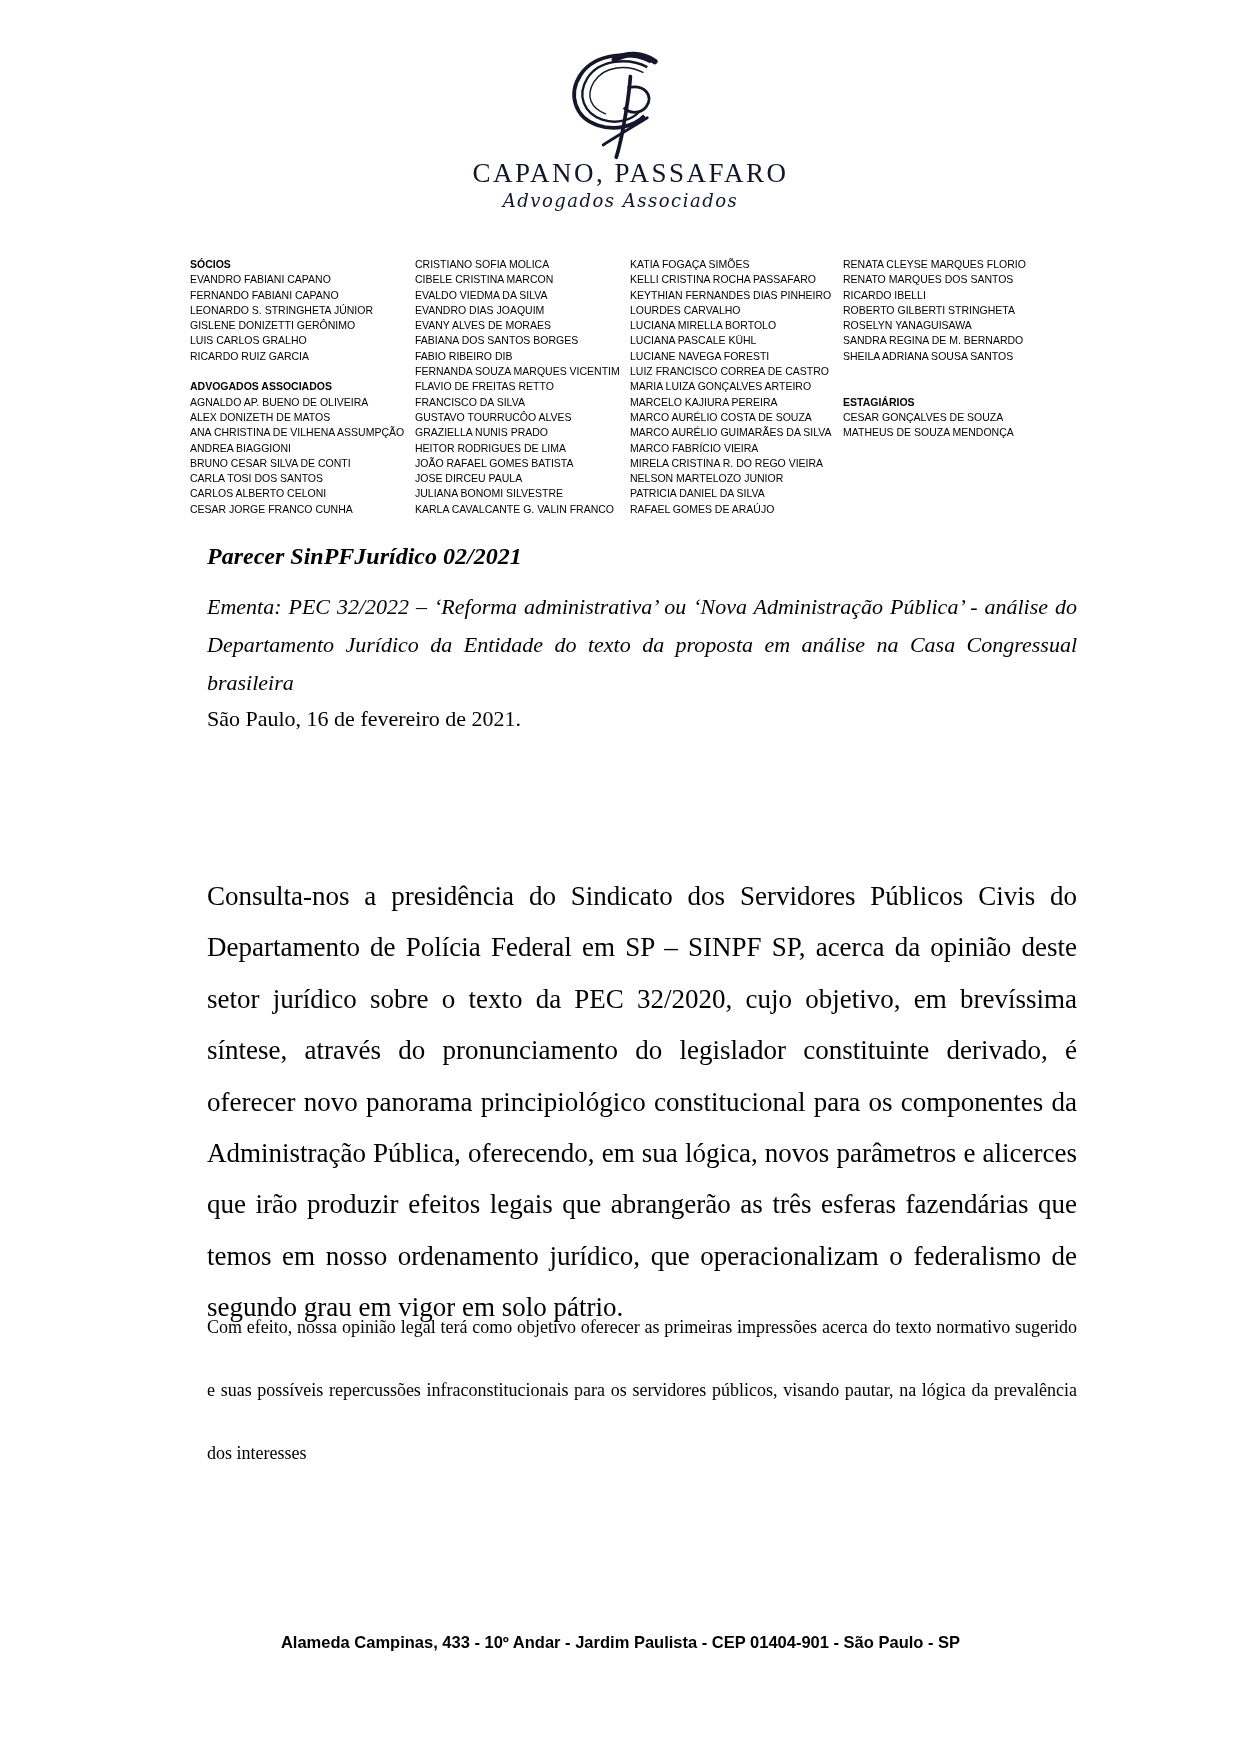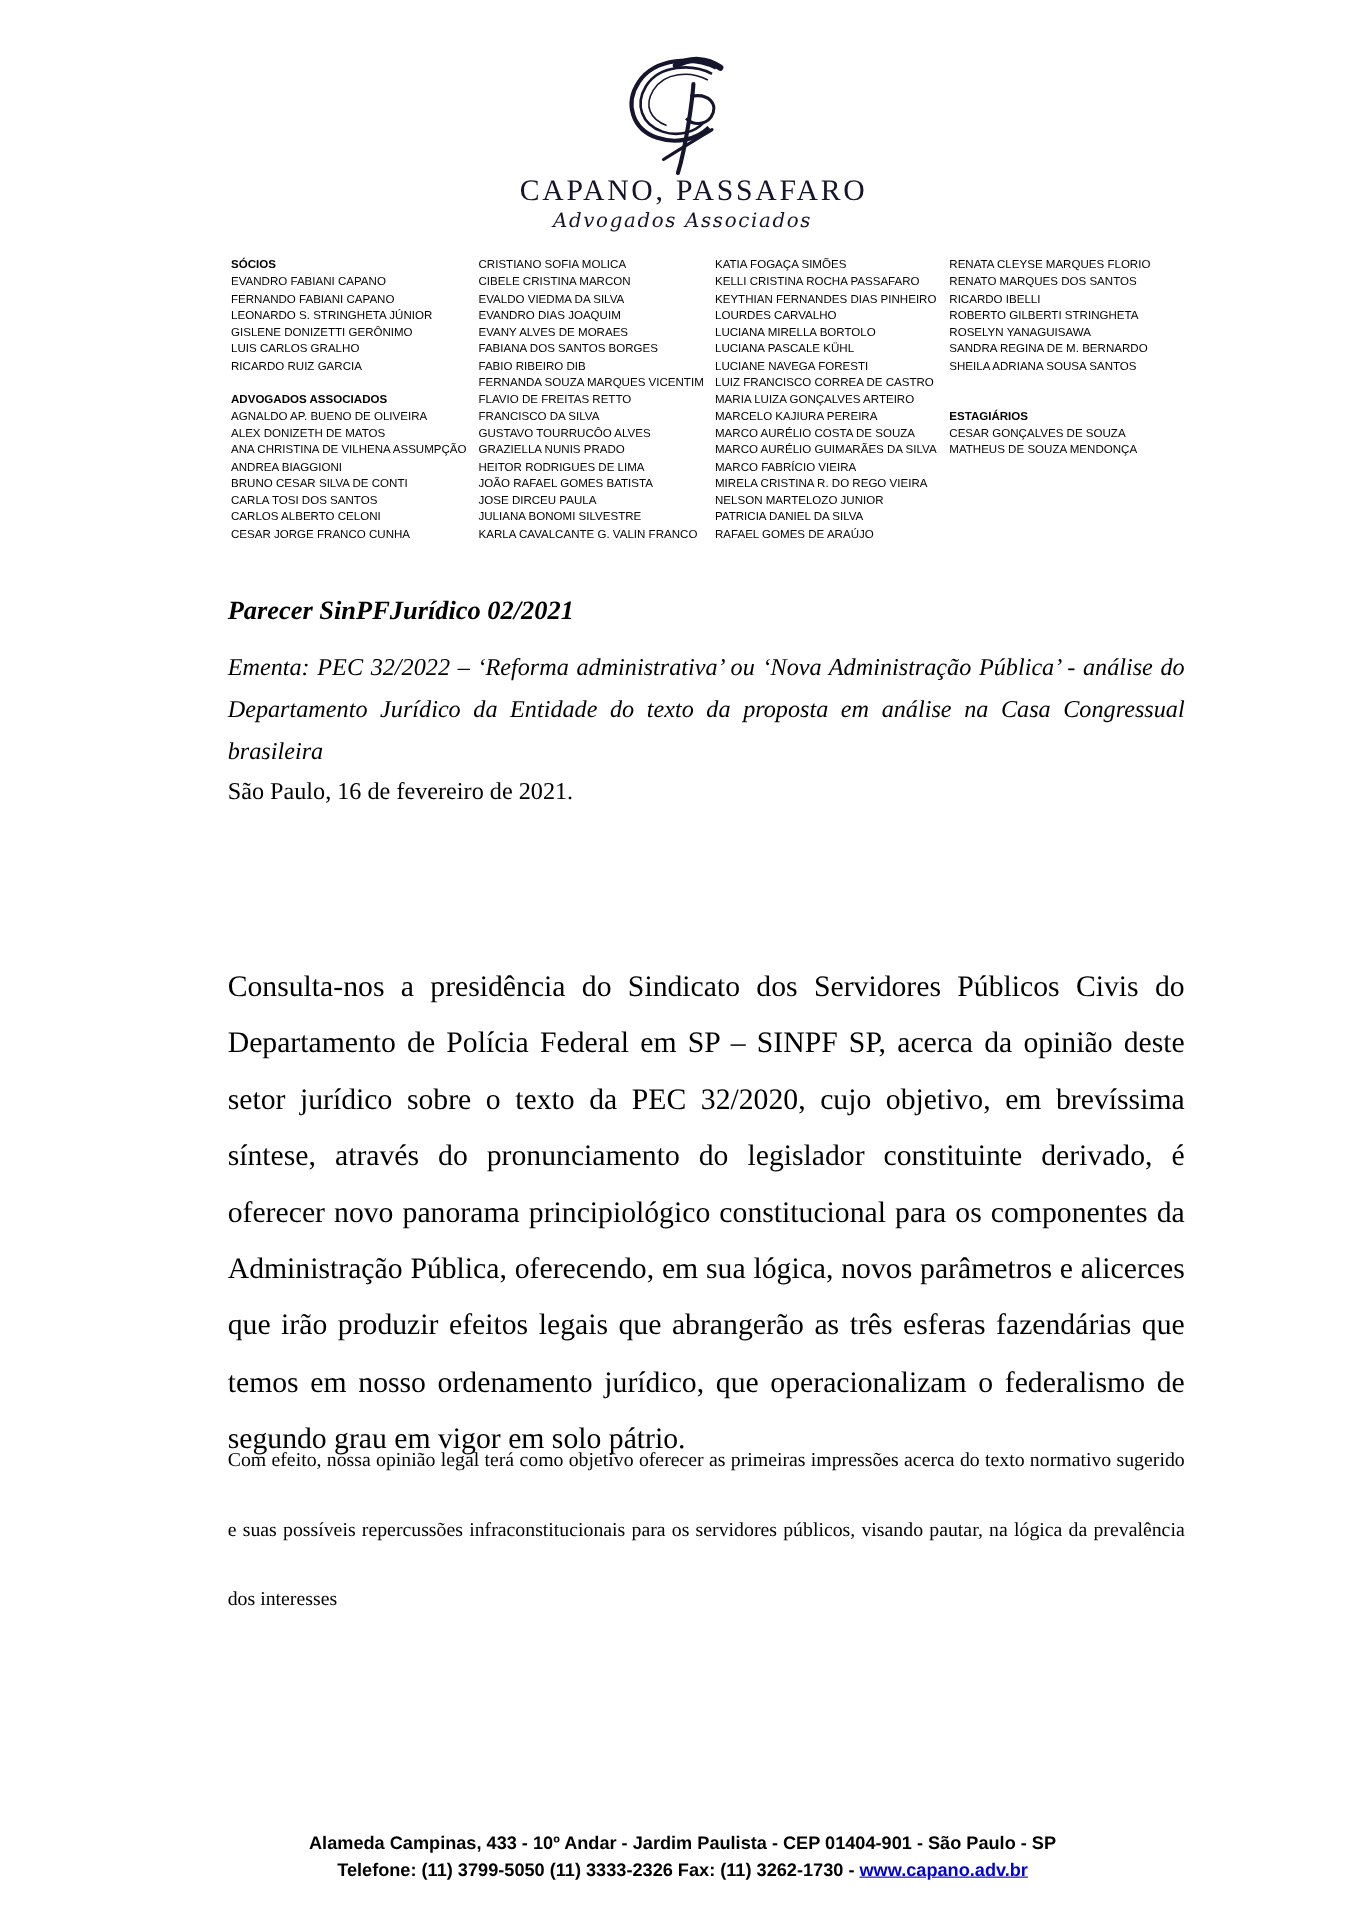--- a/index.html
+++ b/index.html
@@ -13,43 +13,43 @@
   .firm-name{
     font-family:"Liberation Serif",serif;font-size:27px;letter-spacing:2.5px;
     color:#14142b;margin-top:-8px;padding-left:20px;
   }
   .firm-sub{
     font-family:"DejaVu Serif",serif;font-style:italic;font-size:18px;
     color:#14142b;margin-top:1px;letter-spacing:1.5px;
   }
   
   .names{
-    position:absolute;top:234px;font-size:10.5px;line-height:15.3px;
-    white-space:nowrap;letter-spacing:0;color:#000;margin-left:20px;
+    position:absolute;top:257px;font-size:10.5px;line-height:15.3px;
+    white-space:nowrap;letter-spacing:0;color:#000;
   }
   .names .hd{font-weight:bold;}
   .names .row{min-height:15.3px;}
   #col1{left:190px}
   #col2{left:415px}
   #col3{left:630px}
   #col4{left:843px}
   
   .doc{
     position:absolute;left:172px;width:870px;
     font-family:"Liberation Serif",serif;color:#000;margin-left:35px;
   }
   .title{top:543px;font-size:24px;font-weight:bold;font-style:italic;}
   .ementa{top:588px;font-size:22px;font-style:italic;line-height:38px;text-align:justify;}
   .dateline{top:706px;font-size:22px;}
   .para-1{top:871px;font-size:27px;line-height:51.4px;text-align:justify;}
   .para-2{top:1296px;font-size:18px;line-height:63px;text-align:justify;}
   
   .footer{
     position:absolute;left:0;top:1630px;width:100%;text-align:center;
-    font-size:16.5px;font-weight:600;line-height:24px;color:#000;margin-top:34px;
+    font-size:16.5px;font-weight:600;line-height:24px;color:#000;
   }
   .footer a{color:#0000d4;text-decoration:underline;cursor:pointer;}
 </style>
 </head>
 <body>
 
 <div class="logo-wrap">
   <svg class="monogram" viewBox="0 0 130 125" aria-hidden="true">
     <g fill="none" stroke="#15152e">
       <path d="M97,14 C76,3 38,4 22,28 C8,49 16,74 40,82 C58,88 78,84 90,72" stroke-width="4"></path>
@@ -138,14 +138,13 @@
   </div>
 
 <div class="doc title">Parecer SinPFJurídico 02/2021</div>
 <div class="doc ementa">Ementa:  PEC 32/2022 – ‘Reforma administrativa’ ou ‘Nova Administração Pública’ - análise do Departamento Jurídico da Entidade do texto da proposta em análise na Casa Congressual brasileira</div>
 <div class="doc dateline">São Paulo, 16 de fevereiro de 2021.</div>
 <div class="doc para-1">Consulta-nos a presidência do Sindicato dos Servidores Públicos Civis do Departamento de Polícia Federal em SP – SINPF SP, acerca da opinião deste setor jurídico sobre o texto da PEC 32/2020, cujo objetivo, em brevíssima síntese, através do pronunciamento do legislador constituinte derivado, é oferecer novo panorama principiológico constitucional para os componentes da Administração Pública, oferecendo, em sua lógica, novos parâmetros e alicerces que irão produzir efeitos legais que abrangerão as três esferas fazendárias que temos em nosso ordenamento jurídico, que operacionalizam o federalismo de segundo grau em vigor em solo pátrio.</div>
 <div class="doc para-2">Com efeito, nossa opinião legal terá como objetivo oferecer as primeiras impressões acerca do texto normativo sugerido e suas possíveis repercussões infraconstitucionais para os servidores públicos, visando pautar, na lógica da prevalência dos interesses</div>
 
 <div class="footer">
   <div>Alameda Campinas, 433 - 10º Andar - Jardim Paulista - CEP 01404-901 - São Paulo - SP</div>
-  <div><span>Telefone: (11) 3799-5050 (11) 3333-2326 Fax: (11) 3262-1730  - </span><a>www.capano.adv.br</a></div>
 </div>
 
 </body></html>

